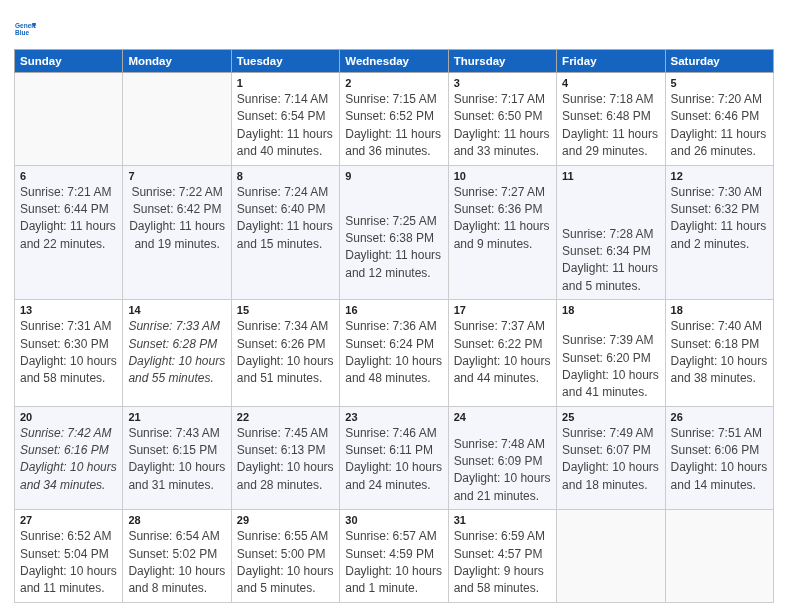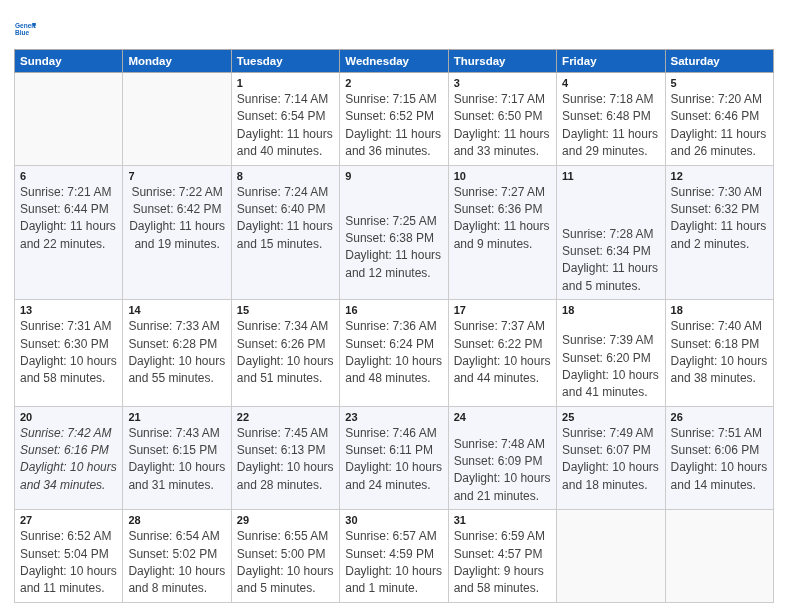--- a/index.html
+++ b/index.html
@@ -204,21 +204,21 @@
         </tr>
         <tr>
           <td>
             <span class="day-number">13</span>
             <div class="day-detail" style="white-space: pre-line;">Sunrise: 7:31 AM
 Sunset: 6:30 PM
 Daylight: 10 hours and 58 minutes.</div>
           </td>
           <td>
             <span class="day-number">14</span>
-            <div class="day-detail" style="white-space: pre-line;">Sunrise: 7:33 AM
+            <div class="day-detail" style="white-space: pre-line; font-style: italic;">Sunrise: 7:33 AM
 Sunset: 6:28 PM
 Daylight: 10 hours and 55 minutes.</div>
           </td>
           <td>
             <span class="day-number">15</span>
             <div class="day-detail" style="white-space: pre-line;">Sunrise: 7:34 AM
 Sunset: 6:26 PM
 Daylight: 10 hours and 51 minutes.</div>
           </td>
           <td>

